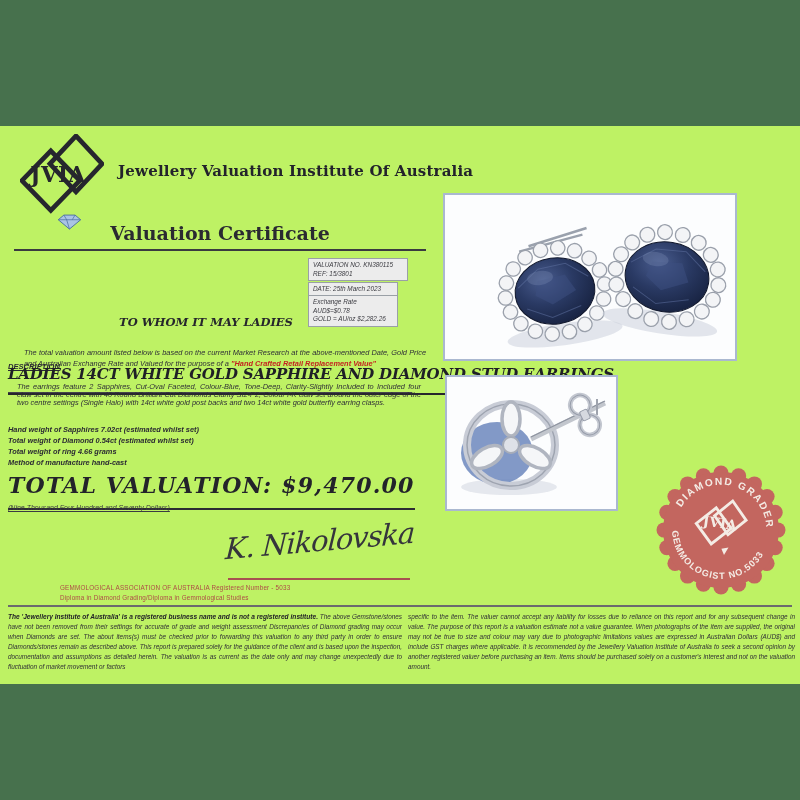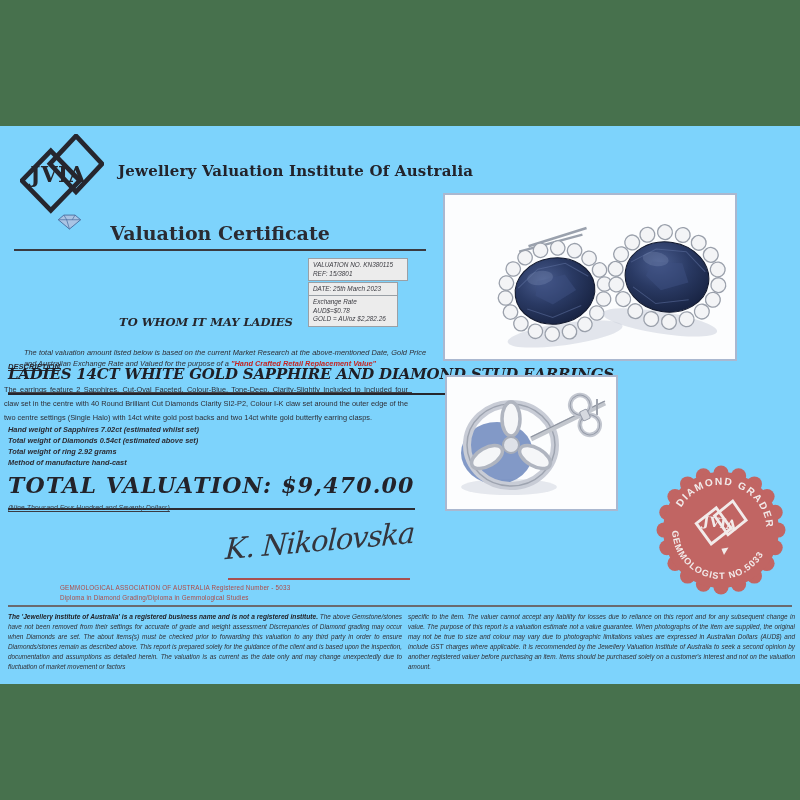--- a/index.html
+++ b/index.html
@@ -1,19 +1,19 @@
 <!DOCTYPE html>
 <html><head>
 <meta charset="utf-8">
 <style>
   html,body{margin:0;padding:0;}
   body{width:800px;height:800px;background:#47714d;position:relative;overflow:hidden;
        font-family:"Liberation Sans",sans-serif;}
   .a{position:absolute;}
-  .paper{position:absolute;left:0;top:126px;width:800px;height:558px;background:#7dd3fc;}
+  .paper{position:absolute;left:0;top:126px;width:800px;height:558px;background:#bef264;}
   
   .orgname{left:118px;top:36px;font-family:"DejaVu Serif",serif;font-weight:bold;
            font-size:15px;color:#23232b;letter-spacing:.2px;}
   .headwrap{left:14px;top:96px;width:412px;border-bottom:2.5px solid #3a3a40;text-align:center;
             padding-bottom:5px;}
   .headtitle{font-family:"DejaVu Serif",serif;font-weight:bold;font-size:19px;color:#2a2a31;}
   
   .mbox{background:#ececec;border:1px solid #9aa0a6;font-style:italic;font-size:6.4px;
         color:#3a3a40;padding:2px 4px;line-height:8.6px;}
   .mb1{left:308px;top:132px;width:90px;}
@@ -24,21 +24,21 @@
          font-weight:bold;font-style:italic;font-size:11.5px;color:#26262c;}
   .intro{left:8px;top:206px;width:402px;font-style:italic;font-size:7.4px;line-height:10.6px;
          color:#2e2e36;text-align:justify;}
   .red{color:#c42320;font-weight:bold;}
   .desclabel{left:8px;top:229px;width:404px;border-bottom:1.5px solid #44444a;padding-bottom:19px;}
   .desclabel span{font-weight:bold;font-style:italic;font-size:7.6px;color:#2b2b32;
                   text-decoration:underline;}
   .itemtitle{left:8px;top:239px;font-family:"DejaVu Serif",serif;font-weight:bold;font-style:italic;
              font-size:15px;color:#1f1f26;white-space:nowrap;border-bottom:2px solid #26262c;
              padding-bottom:10px;letter-spacing:-.2px;}
-  .bodytext{left:4px;top:257px;width:404px;font-size:7.4px;line-height:14px;
+  .bodytext{left:17px;top:257px;width:404px;font-style:italic;font-size:7.4px;line-height:8px;
             color:#2e2e36;text-align:justify;}
   .weights{left:8px;top:298px;font-weight:bold;font-style:italic;font-size:7.4px;line-height:11px;
            color:#2b2b33;}
   .total{left:8px;top:346px;font-family:"DejaVu Serif",serif;font-weight:bold;font-style:italic;
          font-size:22px;letter-spacing:1.2px;color:#23232a;border-bottom:2.5px solid #2c2c32;
          padding-bottom:10px;}
   .words{left:8px;top:378px;font-style:italic;font-size:7px;color:#3a3a42;
          text-decoration:underline;}
   
   .vname{left:54px;top:425px;font-family:"DejaVu Serif",serif;font-weight:bold;font-size:21px;
@@ -101,22 +101,22 @@
   <div class="a desclabel">
     <span>DESCRIPTION</span>
   </div>
 
   <div class="a itemtitle">LADIES 14CT WHITE GOLD SAPPHIRE AND DIAMOND STUD EARRINGS</div>
 
   <p class="a bodytext" style="margin:0">The earrings feature 2 Sapphires, Cut-Oval Faceted, Colour-Blue, Tone-Deep, Clarity-Slightly Included to Included four claw set in the centre with 40 Round Brilliant Cut Diamonds Clarity SI2-P2, Colour I-K claw set around the outer edge of the two centre settings (Single Halo) with 14ct white gold post backs and two 14ct white gold butterfly earring clasps.</p>
 
   <div class="a weights">
     <div>Hand weight of Sapphires 7.02ct (estimated whilst set)</div>
-    <div>Total weight of Diamonds 0.54ct (estimated above set)</div>
-    <div>Total weight of ring 2.92 grams</div>
+    <div>Total weight of Diamond 0.54ct (estimated whilst set)</div>
+    <div>Total weight of ring 4.66 grams</div>
     <div>Method of manufacture hand-cast</div>
   </div>
 
   <div class="a total">TOTAL VALUATION: $9,470.00</div>
   <div class="a words">(Nine Thousand Four Hundred and Seventy Dollars)</div>
 
   <div class="a vsig">K. Nikolovska</div>
   <div class="a sigline"></div>
   <div class="a vreg">GEMMOLOGICAL ASSOCIATION OF AUSTRALIA Registered Number  -  5033</div>
   <div class="a vqual">Diploma in Diamond Grading/Diploma in Gemmological Studies</div>

